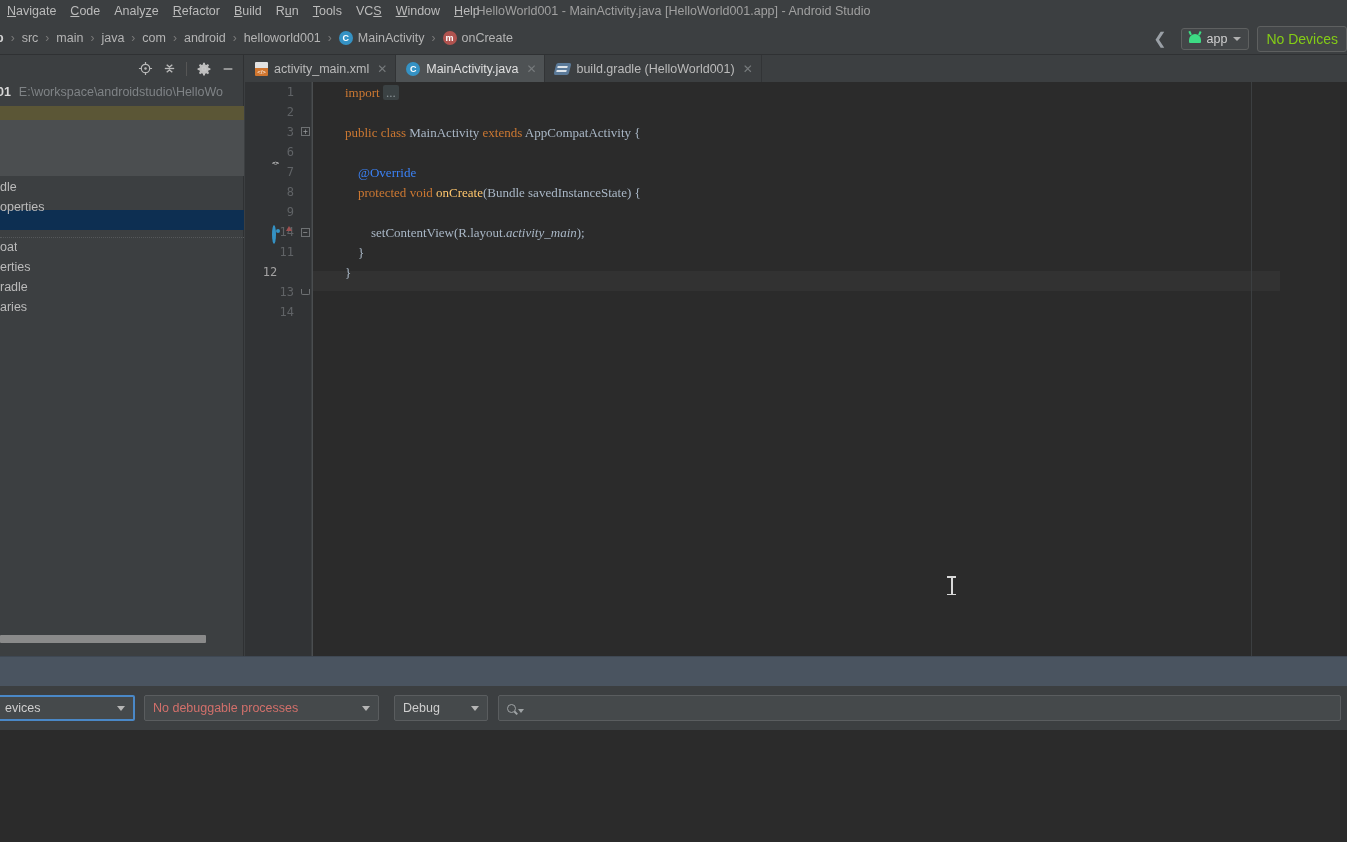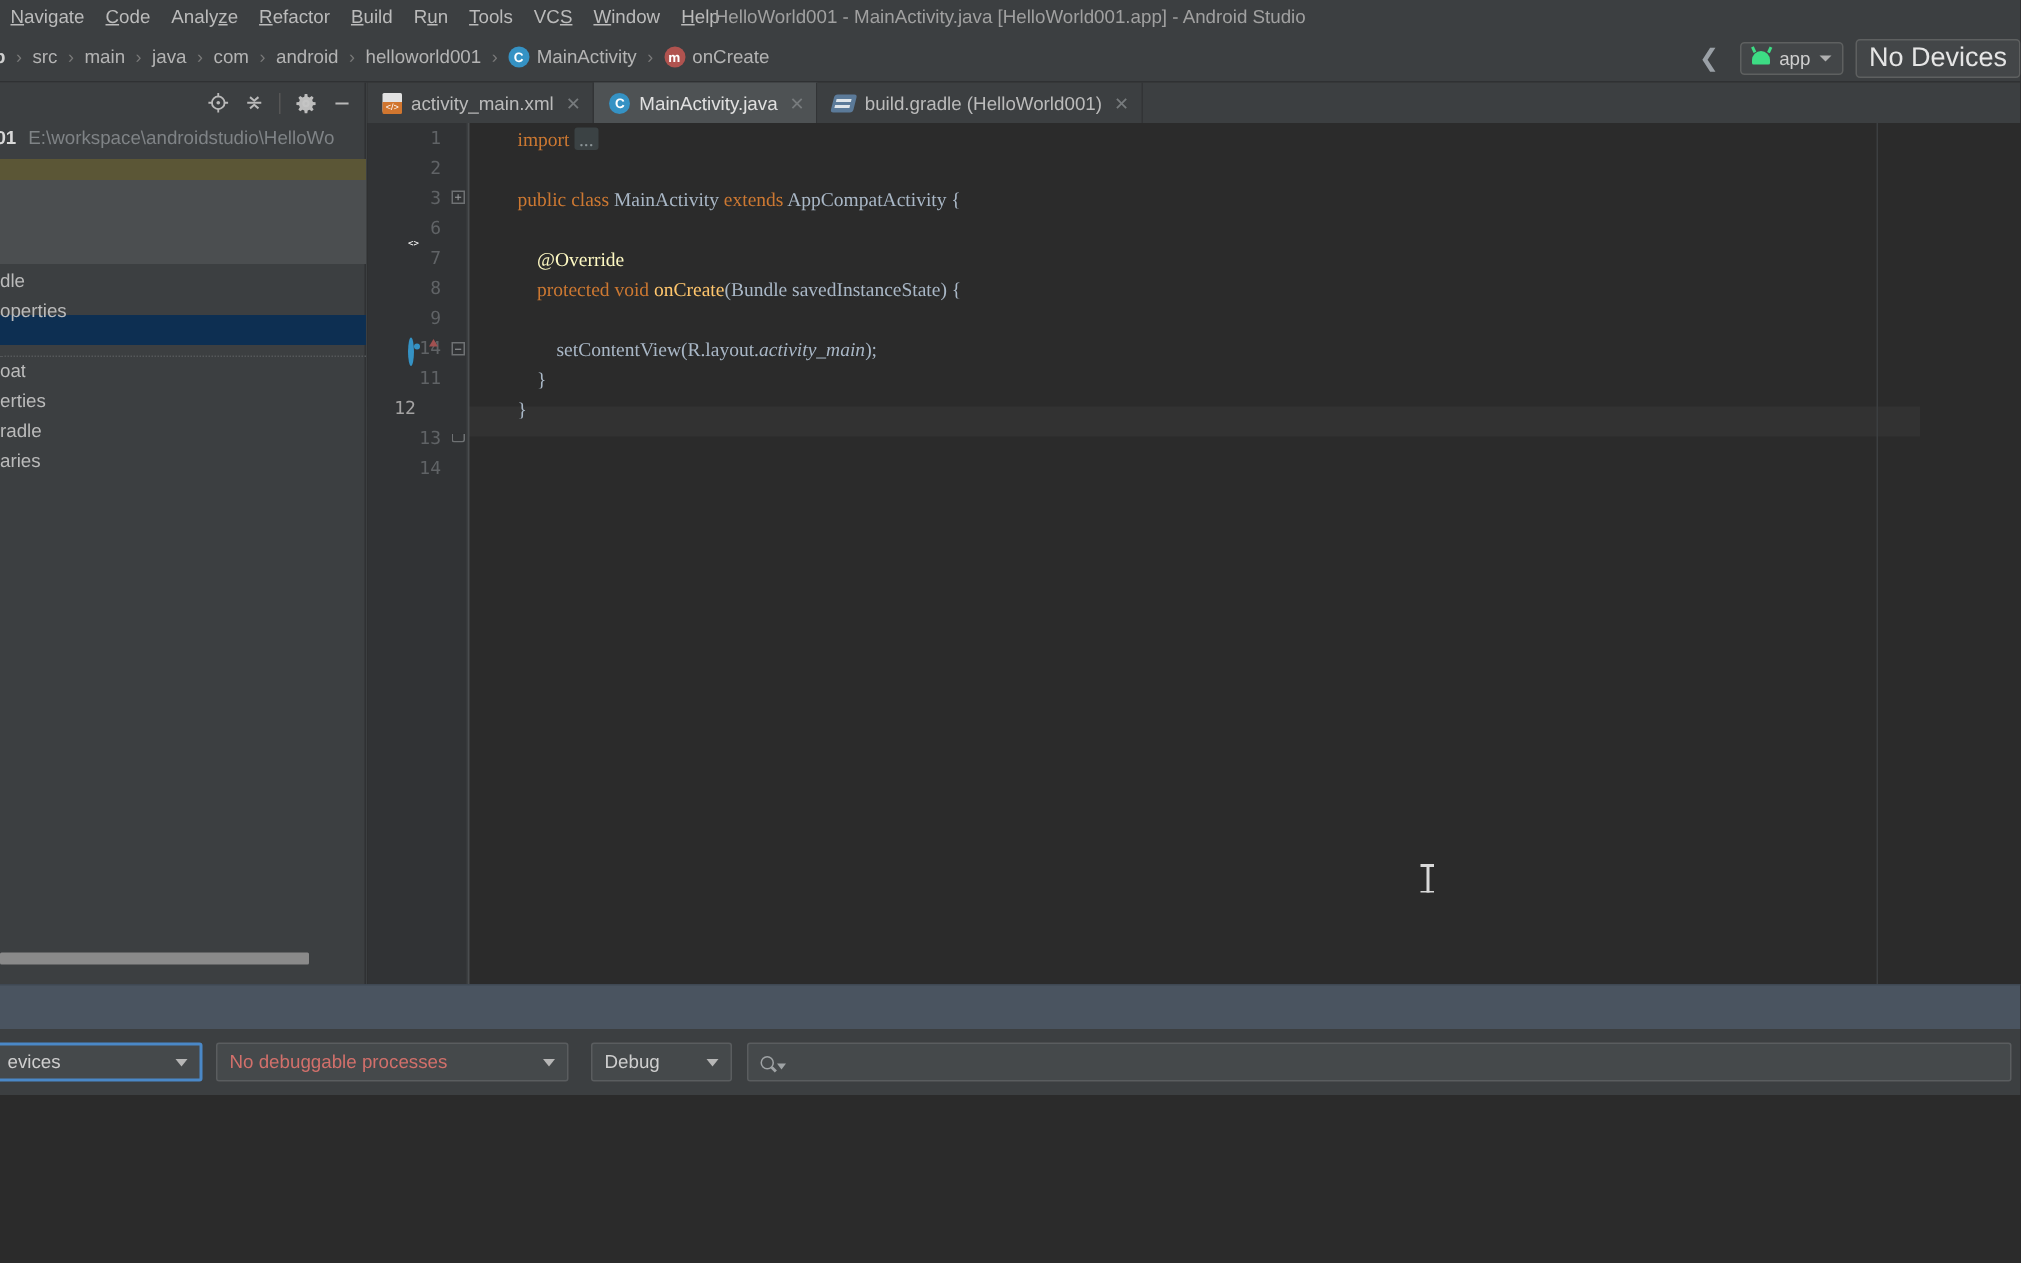--- a/index.html
+++ b/index.html
@@ -70,21 +70,21 @@
   }
   .droid::before { left: 1px; transform: rotate(-25deg); }
   .droid::after  { right: 1px; transform: rotate(25deg); }
   .caret-dn {
     width: 0; height: 0; border-left: 4px solid transparent;
     border-right: 4px solid transparent; border-top: 4px solid #b0b0b0;
   }
   .devices-box {
     display: flex; align-items: center; height: 22px;
     border: 1px solid #5e6060; border-radius: 3px; padding: 12px 8px;
-    font-size: 18px; color: #e5e5e5; background: #434648; white-space: nowrap;
+    font-size: 14px; color: #84cc16; background: #434648; white-space: nowrap;
   }
 
   
   .project-panel {
     position: absolute; left: 0; top: 55px; width: 244px; height: 601px;
     background: #3c3f41; border-right: 1px solid #2f3133;
   }
   .pp-toolbar {
     position: absolute; right: 0; top: 0; height: 27px; width: 244px;
     display: flex; align-items: center; justify-content: flex-end;
@@ -224,21 +224,21 @@
 
   .code-lines {
     position: absolute; left: 67px; top: 0; width: 1035px; height: 574px; font-family: Liberation Serif, serif;
   }
   .cl { position: absolute; left: 33px; white-space: pre; color: #a9b7c6; }
   .caret-line {
     position: absolute; left: 0; width: 1035px; height: 20px;
     background: #323232;
   }
   .kw   { color: #cc7832; }
-  .anno { color: #fef9c3; }
+  .anno { color: #3b82f6; }
   .fn   { color: #ffc66d; }
   .ital { color: #a9b7c6; font-style: italic; }
   .fold-ph {
     background: #3b4244; color: #8a9396; border-radius: 2px; padding: 0 3px;
   }
   .right-margin {
     position: absolute; left: 939px; top: 0; width: 1px; height: 574px;
     background: #3c3f41;
   }
   .edge-line {

